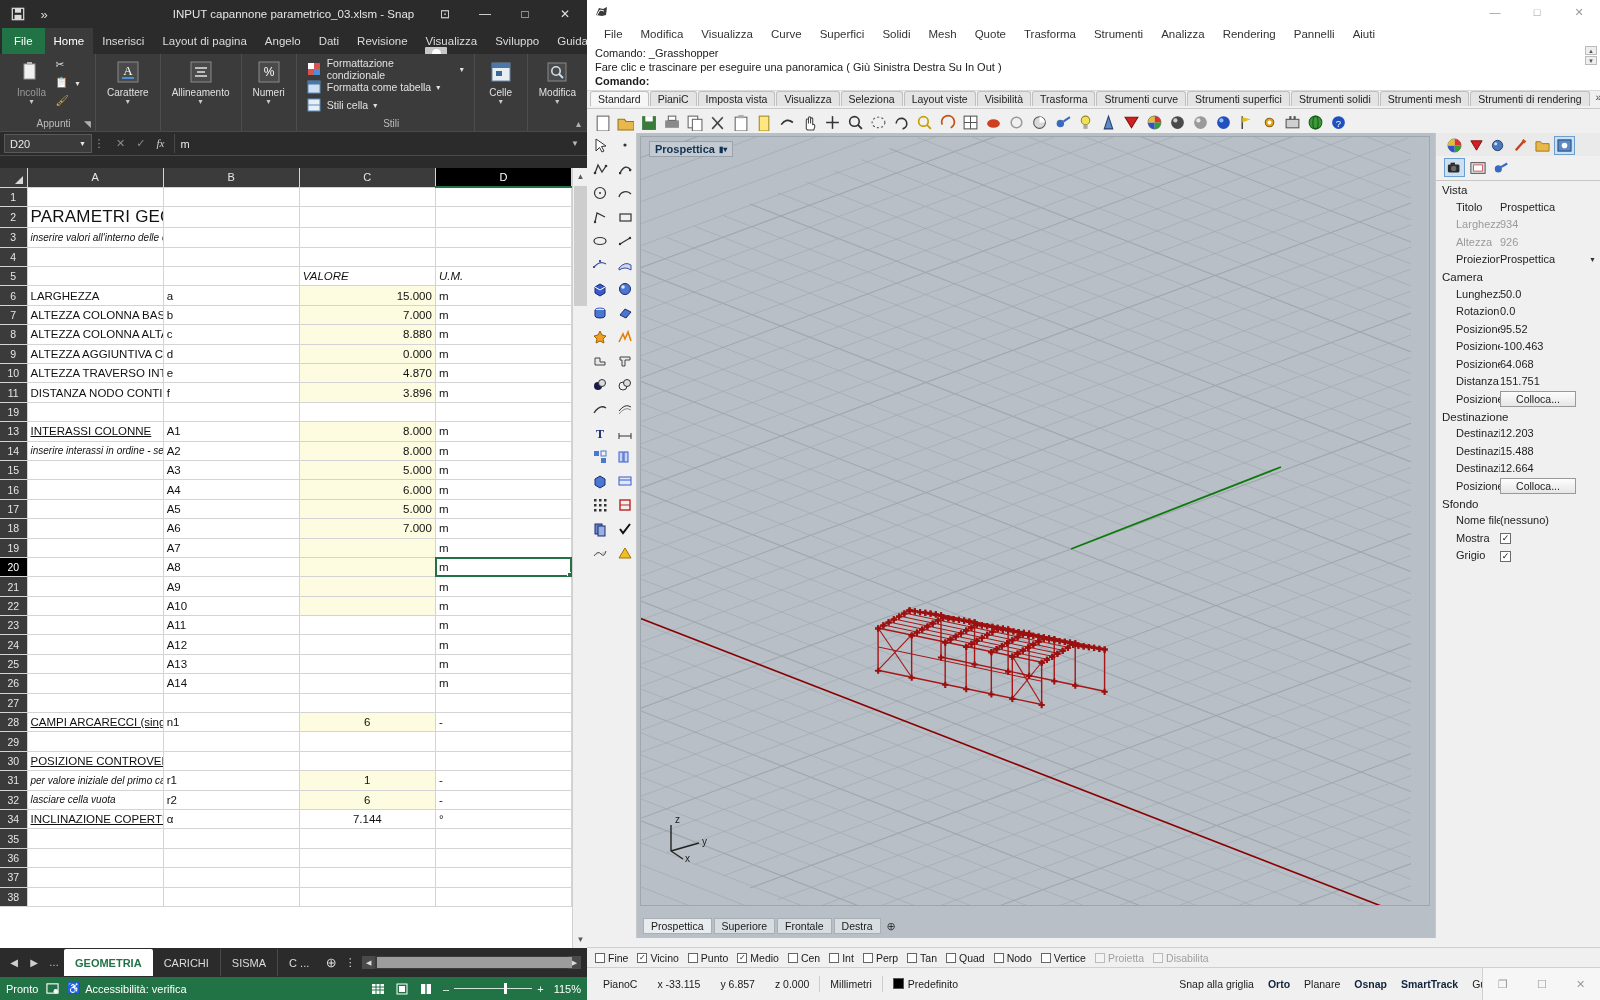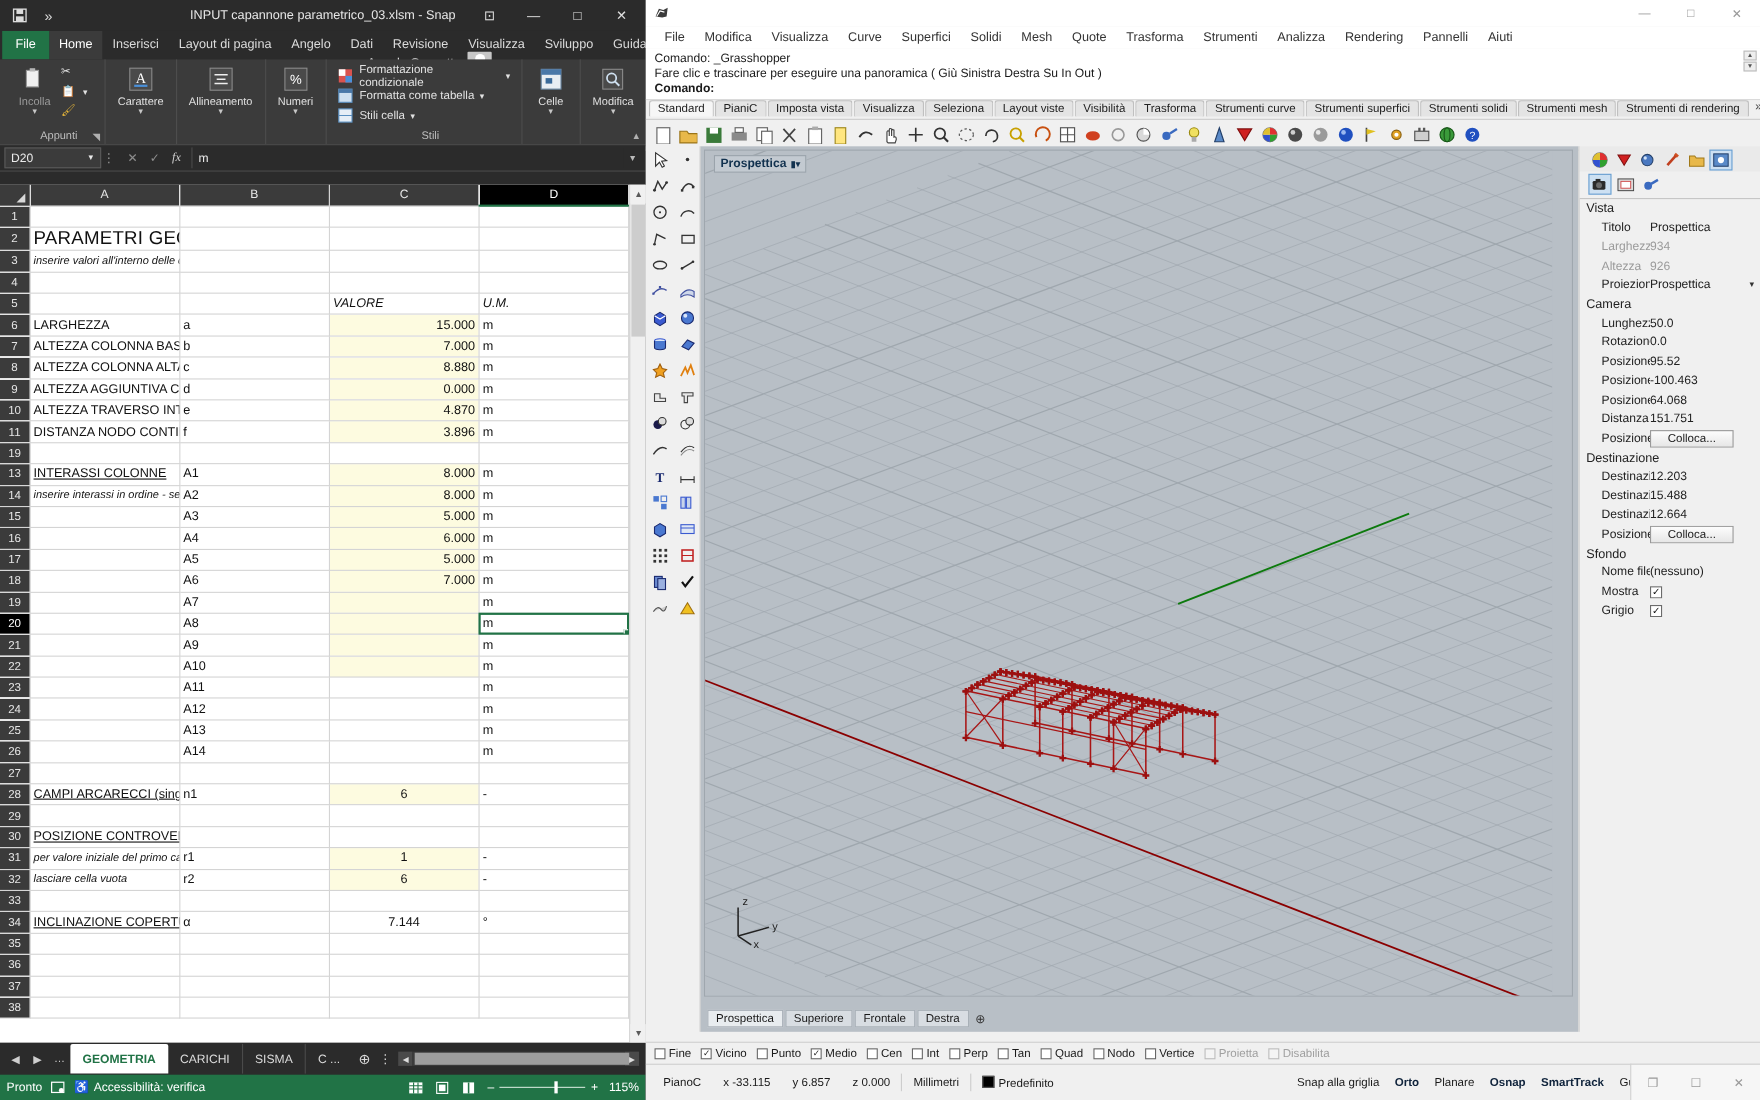--- a/index.html
+++ b/index.html
@@ -668,27 +668,20 @@
             <td class="cB">r1</td>
             <td class="cC yellow ctr">1</td>
             <td class="cD">-</td>
           </tr>
           <tr>
             <td class="xl-rowh">32</td>
             <td class="cA ital">lasciare cella vuota</td>
             <td class="cB">r2</td>
             <td class="cC yellow ctr">6</td>
             <td class="cD">-</td>
-          </tr>
-          <tr>
-            <td class="xl-rowh">33</td>
-            <td class="cA"></td>
-            <td class="cB"></td>
-            <td class="cC"></td>
-            <td class="cD"></td>
           </tr>
           <tr>
             <td class="xl-rowh">34</td>
             <td class="cA uline">INCLINAZIONE COPERTURA</td>
             <td class="cB">α</td>
             <td class="cC ctr">7.144</td>
             <td class="cD">°</td>
           </tr>
           <tr>
             <td class="xl-rowh">35</td>

